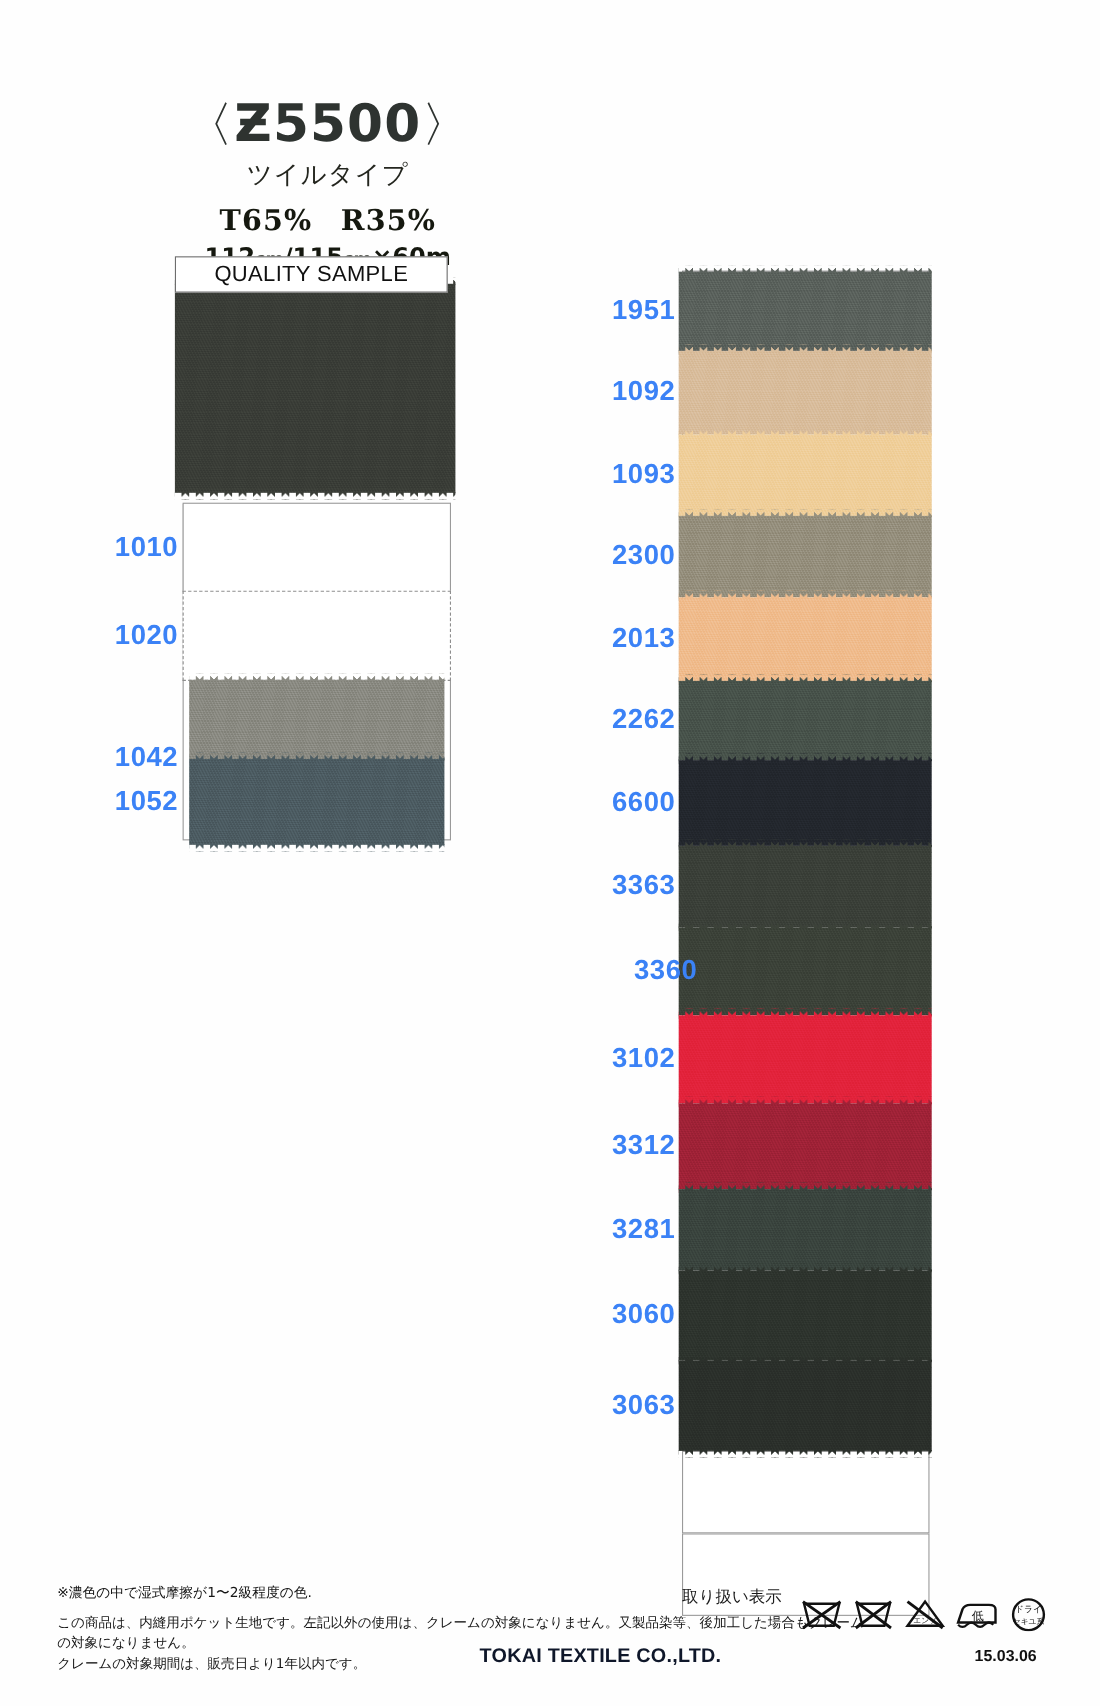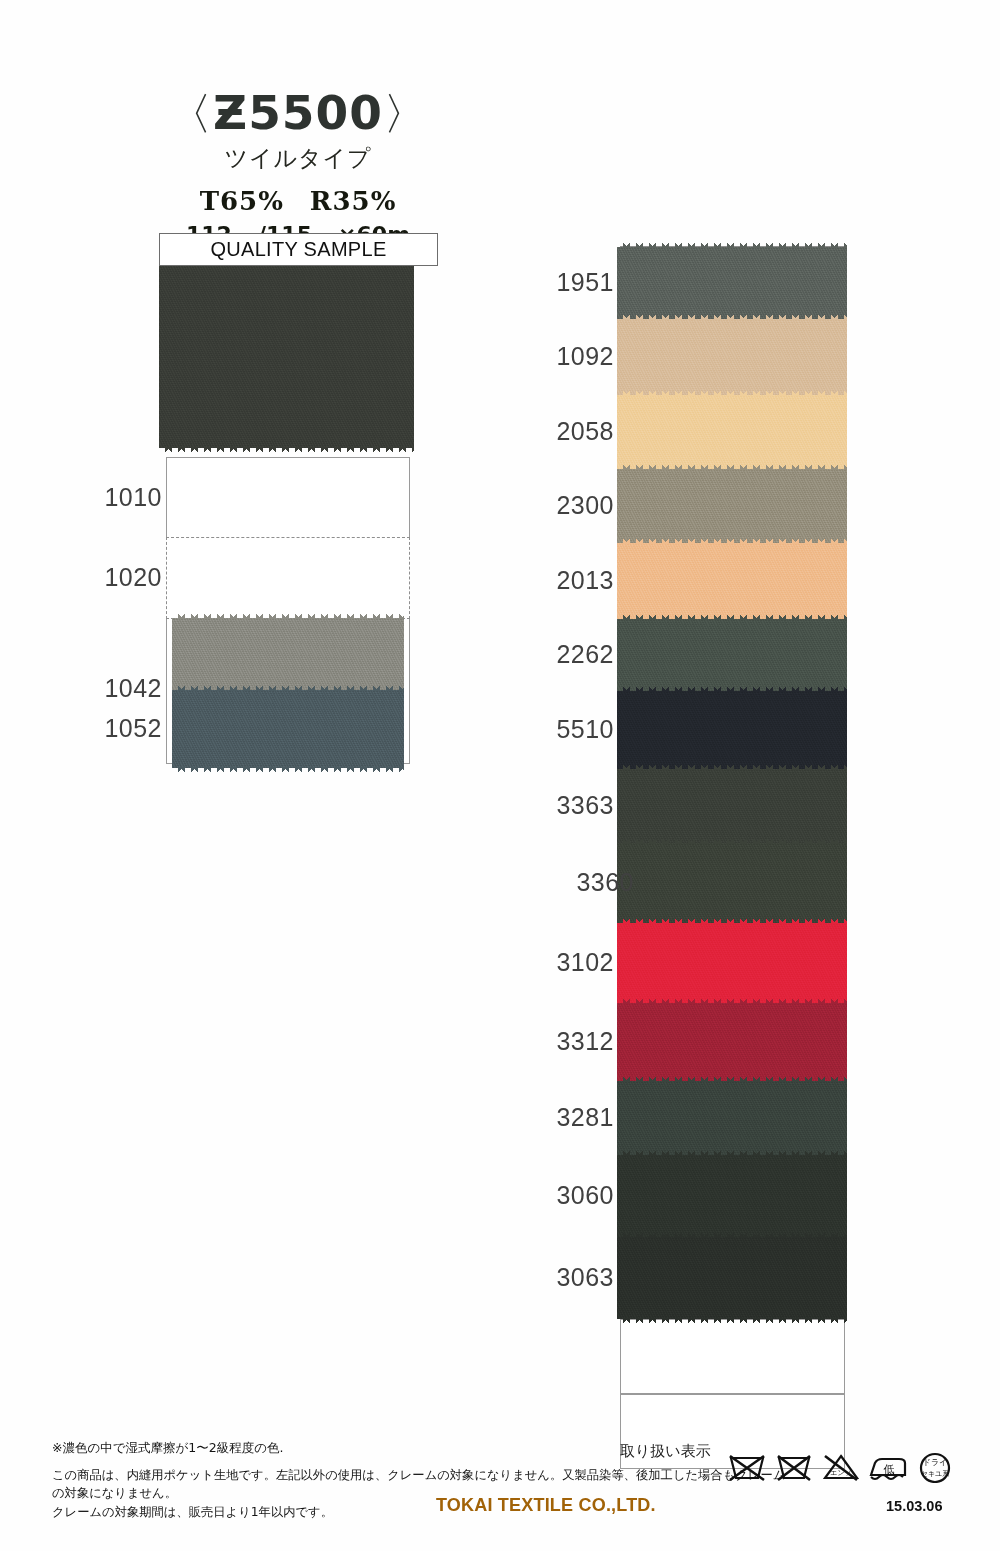--- a/index.html
+++ b/index.html
@@ -31,21 +31,21 @@
   }
   #composition .gap { display: inline-block; width: 26px; }
   #dimensions {
     font-size: 22px; font-weight: 700; margin-top: 6px; color: #15180f;
     font-family: "DejaVu Sans", sans-serif;
   }
   #dimensions .sm { font-size: 16px; }
 
   
   #quality-box {
-    position: absolute; left: 159px; top: 233px; width: 279px; height: 33px;
+    position: absolute; left: 159px; top: 233px; width: 248px; height: 33px;
     border: 1px solid #6d6d6d; background: #fff;
     display: flex; align-items: center; justify-content: center;
     z-index: 6;
   }
   #quality-box span { font-size: 20px; letter-spacing: .3px; color: #111; }
 
   
   .swatch {
     position: absolute;
     background-repeat: repeat;
@@ -67,23 +67,23 @@
   #left-big-swatch {
     position: absolute; left: 159px; top: 258px; width: 255px; height: 190px;
     z-index: 4;
   }
   .outline-box {
     position: absolute; border: 1px solid #9a9a9a; background: #fff;
   }
   .dashed-box { position: absolute; border: 1px dashed #8e8e8e; background: #fff; }
 
   .sw-label {
-    position: absolute; font-size: 25px; color: #404040;
+    position: absolute; font-size: 25px; color: #3b82f6;
     font-family: "Liberation Sans", sans-serif; letter-spacing: .5px;
-    text-align: right; width: 84px;
+    text-align: right; width: 84px; font-weight: bold;
   }
 
   
   #right-col-frame {
     position: absolute; left: 620px; top: 246px; width: 224px; height: 1190px;
     border: 1px solid #8f8f8f; background: #fff;
   }
 
   
   #footer { position: absolute; left: 0; top: 1438px; width: 1000px; }
@@ -92,21 +92,21 @@
     font-size: 12.5px; font-family: "DejaVu Sans", sans-serif; color: #141414;
     letter-spacing: 0;
   }
   #disclaimer {
     position: absolute; left: 52px; top: 28px; width: 745px;
     font-size: 12.3px; line-height: 1.5; color: #141414;
     font-family: "DejaVu Sans", sans-serif;
   }
   #company {
     position: absolute; left: 436px; top: 1495px;
-    font-size: 18px; font-weight: 700; color: #a16207;
+    font-size: 18px; font-weight: 700; color: #0f172a;
     font-family: "Liberation Sans", sans-serif; letter-spacing: .2px;
   }
   #date {
     position: absolute; left: 886px; top: 1498px;
     font-size: 14.5px; font-weight: 700; color: #111;
     font-family: "Liberation Sans", sans-serif;
   }
   #care-title {
     position: absolute; left: 620px; top: 1442px;
     font-size: 15px; color: #1b1b1b; font-family: "DejaVu Sans", sans-serif;
@@ -176,21 +176,21 @@
       <div class="tex"></div>
       <div class="zig-top" style="background: linear-gradient(45deg, rgb(217, 189, 156) 25%, transparent 25.5%) -7px 0px / 13px 7px repeat-x, linear-gradient(315deg, rgb(217, 189, 156) 25%, transparent 25.5%) 0px 0px / 13px 7px repeat-x transparent;"></div>
       <div class="zig-bot" style="background: linear-gradient(135deg, rgb(217, 189, 156) 25%, transparent 25.5%) -7px 0px / 13px 7px repeat-x, linear-gradient(225deg, rgb(217, 189, 156) 25%, transparent 25.5%) 0px 0px / 13px 7px repeat-x transparent;"></div>
     </div>
     <div class="sw-label" style="left: 530px; top: 342px; z-index: 8;">1092</div>
     <div class="swatch" style="left: 617px; top: 395px; width: 230px; height: 74px; z-index: 3; background: rgb(240, 207, 155);">
       <div class="tex"></div>
       <div class="zig-top" style="background: linear-gradient(45deg, rgb(240, 207, 155) 25%, transparent 25.5%) -7px 0px / 13px 7px repeat-x, linear-gradient(315deg, rgb(240, 207, 155) 25%, transparent 25.5%) 0px 0px / 13px 7px repeat-x transparent;"></div>
       <div class="zig-bot" style="background: linear-gradient(135deg, rgb(240, 207, 155) 25%, transparent 25.5%) -7px 0px / 13px 7px repeat-x, linear-gradient(225deg, rgb(240, 207, 155) 25%, transparent 25.5%) 0px 0px / 13px 7px repeat-x transparent;"></div>
     </div>
-    <div class="sw-label" style="left: 530px; top: 417px; z-index: 8;">2058</div>
+    <div class="sw-label" style="left: 530px; top: 417px; z-index: 8;">1093</div>
     <div class="swatch" style="left: 617px; top: 469px; width: 230px; height: 74px; z-index: 3; background: rgb(150, 144, 126);">
       <div class="tex"></div>
       <div class="zig-top" style="background: linear-gradient(45deg, rgb(150, 144, 126) 25%, transparent 25.5%) -7px 0px / 13px 7px repeat-x, linear-gradient(315deg, rgb(150, 144, 126) 25%, transparent 25.5%) 0px 0px / 13px 7px repeat-x transparent;"></div>
       <div class="zig-bot" style="background: linear-gradient(135deg, rgb(150, 144, 126) 25%, transparent 25.5%) -7px 0px / 13px 7px repeat-x, linear-gradient(225deg, rgb(150, 144, 126) 25%, transparent 25.5%) 0px 0px / 13px 7px repeat-x transparent;"></div>
     </div>
     <div class="sw-label" style="left: 530px; top: 491px; z-index: 8;">2300</div>
     <div class="swatch" style="left: 617px; top: 543px; width: 230px; height: 76px; z-index: 3; background: rgb(240, 188, 141);">
       <div class="tex"></div>
       <div class="zig-top" style="background: linear-gradient(45deg, rgb(240, 188, 141) 25%, transparent 25.5%) -7px 0px / 13px 7px repeat-x, linear-gradient(315deg, rgb(240, 188, 141) 25%, transparent 25.5%) 0px 0px / 13px 7px repeat-x transparent;"></div>
       <div class="zig-bot" style="background: linear-gradient(135deg, rgb(240, 188, 141) 25%, transparent 25.5%) -7px 0px / 13px 7px repeat-x, linear-gradient(225deg, rgb(240, 188, 141) 25%, transparent 25.5%) 0px 0px / 13px 7px repeat-x transparent;"></div>
@@ -200,21 +200,21 @@
       <div class="tex"></div>
       <div class="zig-top" style="background: linear-gradient(45deg, rgb(72, 83, 75) 25%, transparent 25.5%) -7px 0px / 13px 7px repeat-x, linear-gradient(315deg, rgb(72, 83, 75) 25%, transparent 25.5%) 0px 0px / 13px 7px repeat-x transparent;"></div>
       <div class="zig-bot" style="background: linear-gradient(135deg, rgb(72, 83, 75) 25%, transparent 25.5%) -7px 0px / 13px 7px repeat-x, linear-gradient(225deg, rgb(72, 83, 75) 25%, transparent 25.5%) 0px 0px / 13px 7px repeat-x transparent;"></div>
     </div>
     <div class="sw-label" style="left: 530px; top: 640px; z-index: 8;">2262</div>
     <div class="swatch" style="left: 617px; top: 691px; width: 230px; height: 78px; z-index: 3; background: rgb(35, 39, 46);">
       <div class="tex"></div>
       <div class="zig-top" style="background: linear-gradient(45deg, rgb(35, 39, 46) 25%, transparent 25.5%) -7px 0px / 13px 7px repeat-x, linear-gradient(315deg, rgb(35, 39, 46) 25%, transparent 25.5%) 0px 0px / 13px 7px repeat-x transparent;"></div>
       <div class="zig-bot" style="background: linear-gradient(135deg, rgb(35, 39, 46) 25%, transparent 25.5%) -7px 0px / 13px 7px repeat-x, linear-gradient(225deg, rgb(35, 39, 46) 25%, transparent 25.5%) 0px 0px / 13px 7px repeat-x transparent;"></div>
     </div>
-    <div class="sw-label" style="left: 530px; top: 715px; z-index: 8;">5510</div>
+    <div class="sw-label" style="left: 530px; top: 715px; z-index: 8;">6600</div>
     <div class="swatch" style="left: 617px; top: 769px; width: 230px; height: 74px; z-index: 3; background: rgb(59, 64, 57);">
       <div class="tex"></div>
       <div class="zig-top" style="background: linear-gradient(45deg, rgb(59, 64, 57) 25%, transparent 25.5%) -7px 0px / 13px 7px repeat-x, linear-gradient(315deg, rgb(59, 64, 57) 25%, transparent 25.5%) 0px 0px / 13px 7px repeat-x transparent;"></div>
       <div class="zig-bot" style="background: linear-gradient(135deg, rgb(59, 64, 57) 25%, transparent 25.5%) -7px 0px / 13px 7px repeat-x, linear-gradient(225deg, rgb(59, 64, 57) 25%, transparent 25.5%) 0px 0px / 13px 7px repeat-x transparent;"></div>
     </div>
     <div class="sw-label" style="left: 530px; top: 791px; z-index: 8;">3363</div>
     <div class="swatch" style="left: 617px; top: 843px; width: 230px; height: 80px; z-index: 3; background: rgb(60, 66, 57);">
       <div class="tex"></div>
       <div class="zig-top" style="background: linear-gradient(45deg, rgb(60, 66, 57) 25%, transparent 25.5%) -7px 0px / 13px 7px repeat-x, linear-gradient(315deg, rgb(60, 66, 57) 25%, transparent 25.5%) 0px 0px / 13px 7px repeat-x transparent;"></div>
       <div class="zig-bot" style="background: linear-gradient(135deg, rgb(60, 66, 57) 25%, transparent 25.5%) -7px 0px / 13px 7px repeat-x, linear-gradient(225deg, rgb(60, 66, 57) 25%, transparent 25.5%) 0px 0px / 13px 7px repeat-x transparent;"></div>

